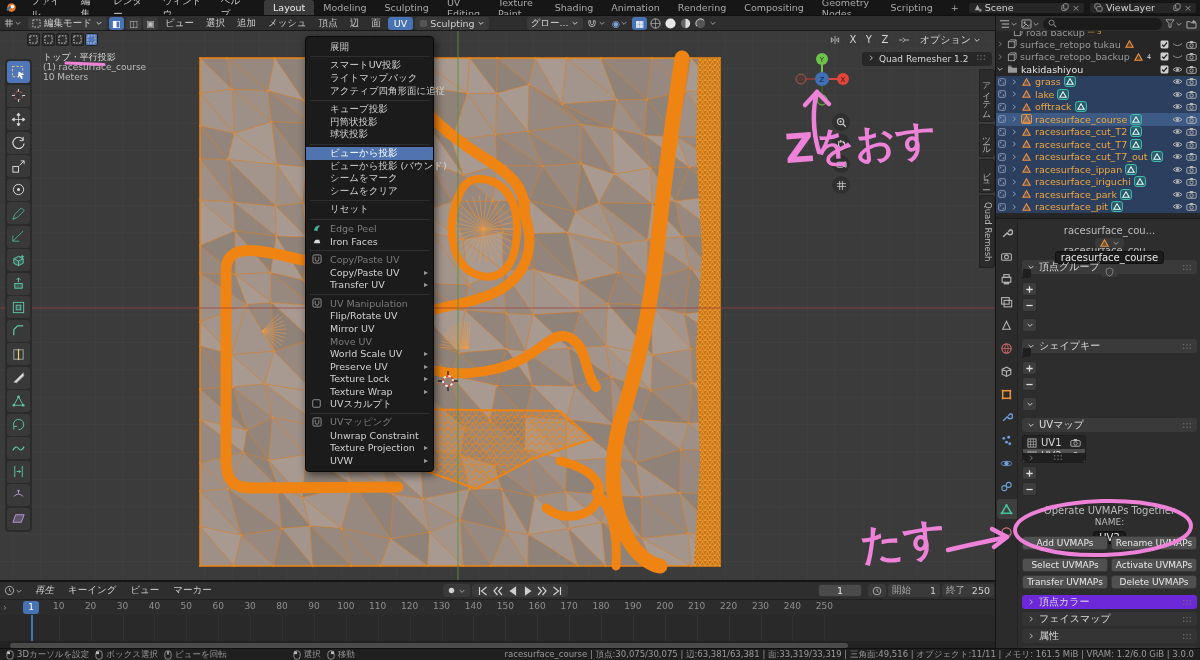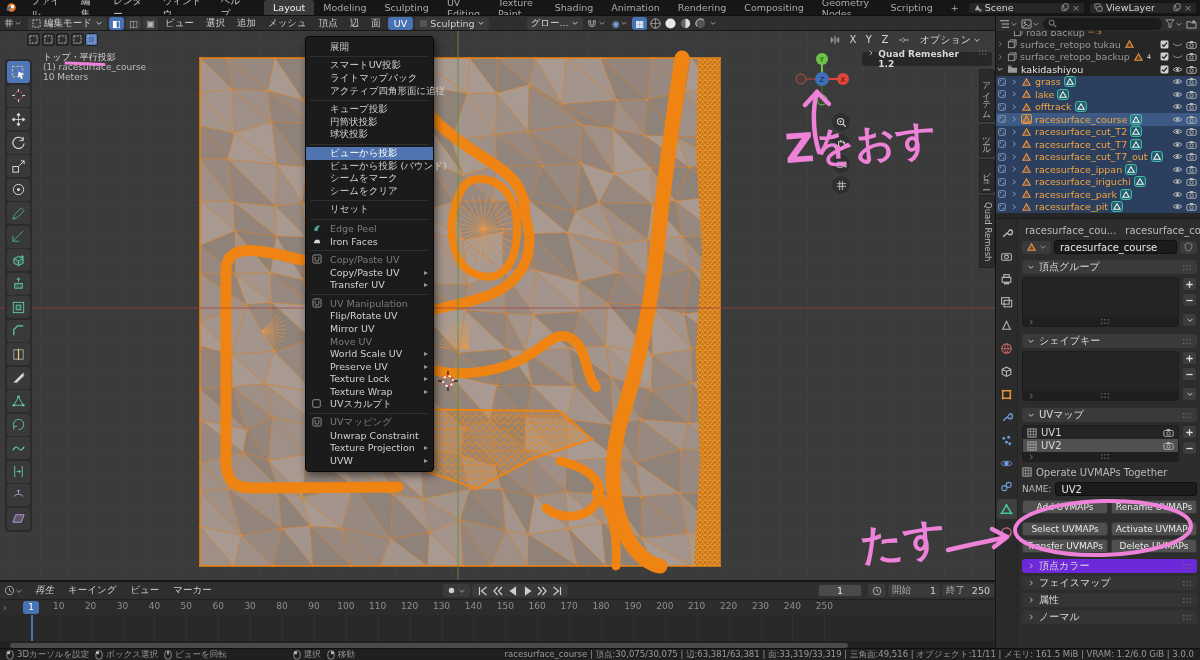--- a/index.html
+++ b/index.html
@@ -1,20 +1,20 @@
 <!DOCTYPE html>
 <html><head>
 <meta charset="utf-8">
 <style>
   *{margin:0;padding:0;box-sizing:border-box;}
   html,body{background:#111;}
   body{font-family:"DejaVu Sans","Liberation Sans",sans-serif;}
   #app{position:relative;width:1200px;height:660px;background:#1d1d1d;overflow:hidden;color:#d6d6d6;font-size:10px;}
   .abs{position:absolute;}
-  .row{display:flex;align-items:center;}
+  .row{display:flex;align-items:center;flex-direction:column;}
   svg{display:block;}
   
   #topbar{left:0;top:0;width:1200px;height:15px;background:#161616;display:flex;align-items:center;gap:0;font-size:9.5px;color:#c9c9c9;}
   .tb-menu{padding:0 8px;height:30px;display:flex;align-items:center;cursor:default;}
   .ws-tab{padding:0 9px;height:15px;display:flex;align-items:center;color:#a9a9a9;}
   .ws-tab.active{background:#3a3a3a;color:#efefef;border-radius:3px 3px 0 0;}
   .id-chip{height:12px;background:#262626;border:1px solid #151515;border-radius:3px;display:flex;align-items:center;gap:3px;padding:0 4px;color:#d4d4d4;}
   
   #vheader{left:0;top:15px;width:995px;height:16px;background:#2e2e2e;border-top:1px solid #101010;border-bottom:1px solid #191919;display:flex;align-items:center;font-size:9.5px;color:#cfcfcf;gap:2px;}
   .chip{height:13px;background:#3a3a3a;border-radius:3px;display:flex;align-items:center;padding:0 4px;gap:2px;}
@@ -1247,21 +1247,21 @@
           </svg>
         </span>
         <span class="chip">
           <span>オプション</span>
           <svg width="8" height="8" viewBox="0 0 12 12">
             <path d="M2.5 4.5 L6 8 L9.5 4.5" stroke="#ccc" stroke-width="1.5" fill="none"></path>
           </svg>
         </span>
       </div>
       <div style="position: absolute; left: 862px; top: 21px; width: 130px; height: 14px; background: rgba(38, 38, 38, 0.9); border-radius: 3px; padding: 0px 5px; font-size: 9px; color: rgb(216, 216, 216); display: flex; align-items: center;">
-        <span style="display:flex;align-items:flex-start;gap:4px;font-weight:bold;">
+        <span style="display:flex;align-items:flex-start;gap:4px;">
           <svg width="8" height="8" viewBox="0 0 12 12">
             <path d="M4.5 2.5 L8 6 L4.5 9.5" stroke="#bbb" stroke-width="1.5" fill="none"></path>
           </svg>
           <span>Quad Remesher 1.2</span>
           <span class="sp"></span>
           <svg width="10" height="7" viewBox="0 0 12 8">
             <g fill="#6f6f6f">
               <circle cx="2" cy="2" r="0.9"></circle>
               <circle cx="6" cy="2" r="0.9"></circle>
               <circle cx="10" cy="2" r="0.9"></circle>

